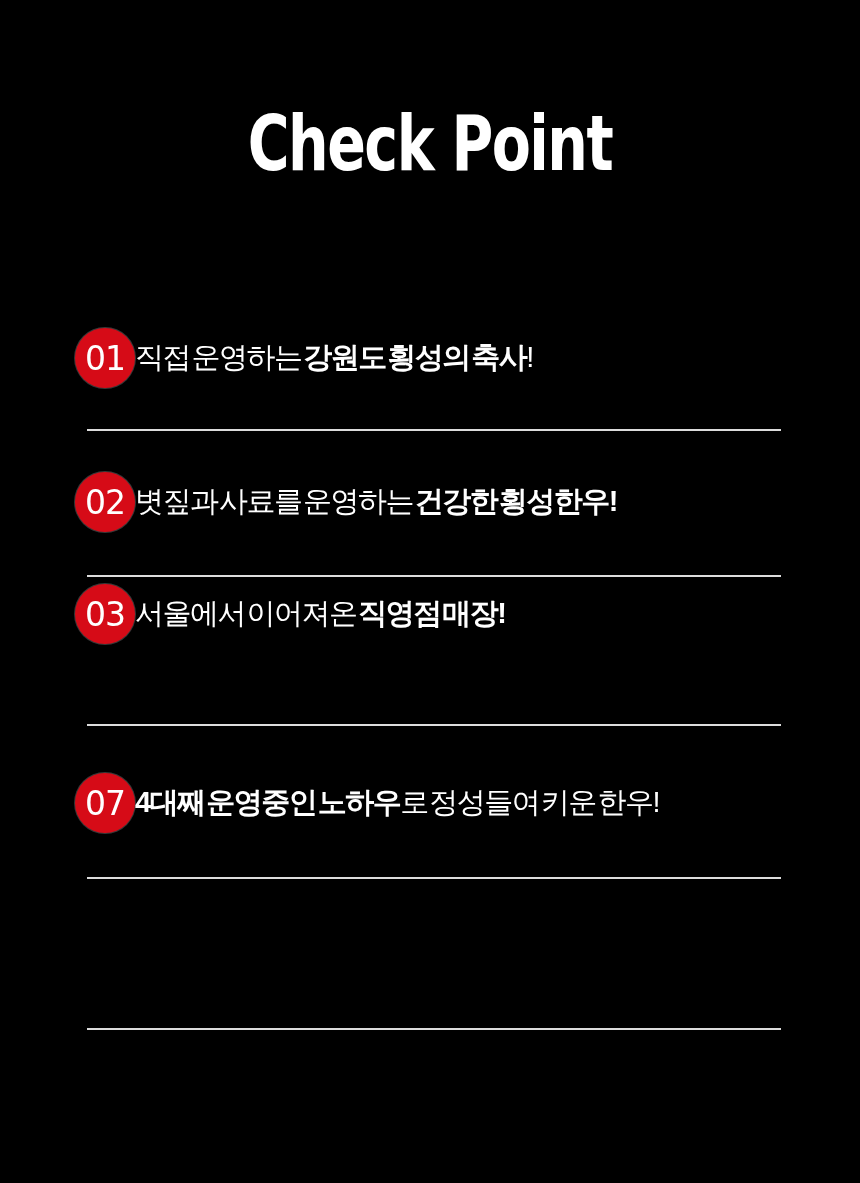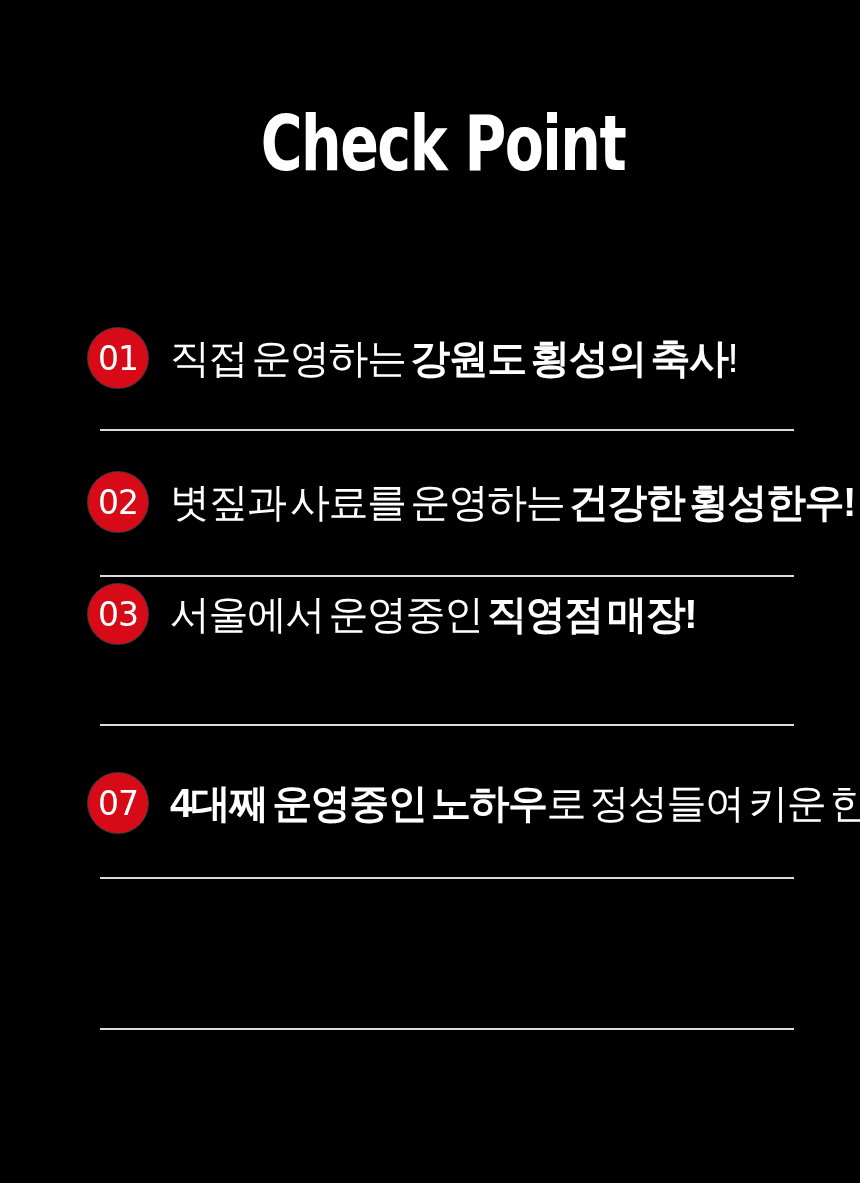--- a/index.html
+++ b/index.html
@@ -15,21 +15,20 @@
     width: 860px;
     height: 1183px;
     overflow: hidden;
     font-family: "Liberation Sans", sans-serif;
   }
   .stage {
     position: relative;
     width: 815px;
     height: 1183px;
     background: var(--background);
-    margin-left: 13px;
   }
   .title {
     position: absolute;
     top: 106px;
     left: 0;
     width: 860px;
     text-align: center;
     color: var(--text-color);
     font-family: "DejaVu Sans", sans-serif;
     font-weight: 800;
@@ -39,21 +38,20 @@
     transform: scaleX(0.75);
     transform-origin: 50% 50%;
     white-space: nowrap;
   }
   .row {
     position: absolute;
     left: 75px;
     height: 60px;
     display: flex;
     align-items: center;
-    gap: 22px;
     text-align: right;
   }
   .badge {
     flex: 0 0 auto;
     width: 60px;
     height: 60px;
     border-radius: 50%;
     background: var(--badge-red);
     display: flex;
     align-items: center;
@@ -63,21 +61,21 @@
   .badge-num {
     color: var(--badge-text);
     font-family: "DejaVu Sans", sans-serif;
     font-size: 33px;
     font-weight: 500;
     line-height: 1;
     letter-spacing: -1px;
   }
   .item-text {
     color: var(--text-color);
-    font-size: 40px;
+    font-size: 29px;
     line-height: 1.1;
     font-weight: 400;
     letter-spacing: -1.5px;
     word-spacing: -5px;
     white-space: nowrap;
   }
   .item-text strong { font-weight: 800; }
   .divider {
     position: absolute;
     left: 87px;
@@ -111,21 +109,21 @@
       <span class="badge-num">02</span>
     </div>
     <div class="item-text"><span>볏짚과 사료를 운영하는 </span><strong>건강한 횡성한우!</strong><span></span></div>
   </div>
   <div class="divider divider-2"></div>
 
   <div class="row row-3">
     <div class="badge">
       <span class="badge-num">03</span>
     </div>
-    <div class="item-text"><span>서울에서 운영중인 </span><strong>직영점 매장!</strong><span></span></div>
+    <div class="item-text"><span>서울에서 이어져온 </span><strong>직영점 매장!</strong><span></span></div>
   </div>
   <div class="divider divider-3"></div>
 
   <div class="row row-4">
     <div class="badge">
       <span class="badge-num">07</span>
     </div>
     <div class="item-text"><span></span><strong>4대째 운영중인 노하우</strong><span>로 정성들여 키운 한우!</span></div>
   </div>
   <div class="divider divider-4"></div>

